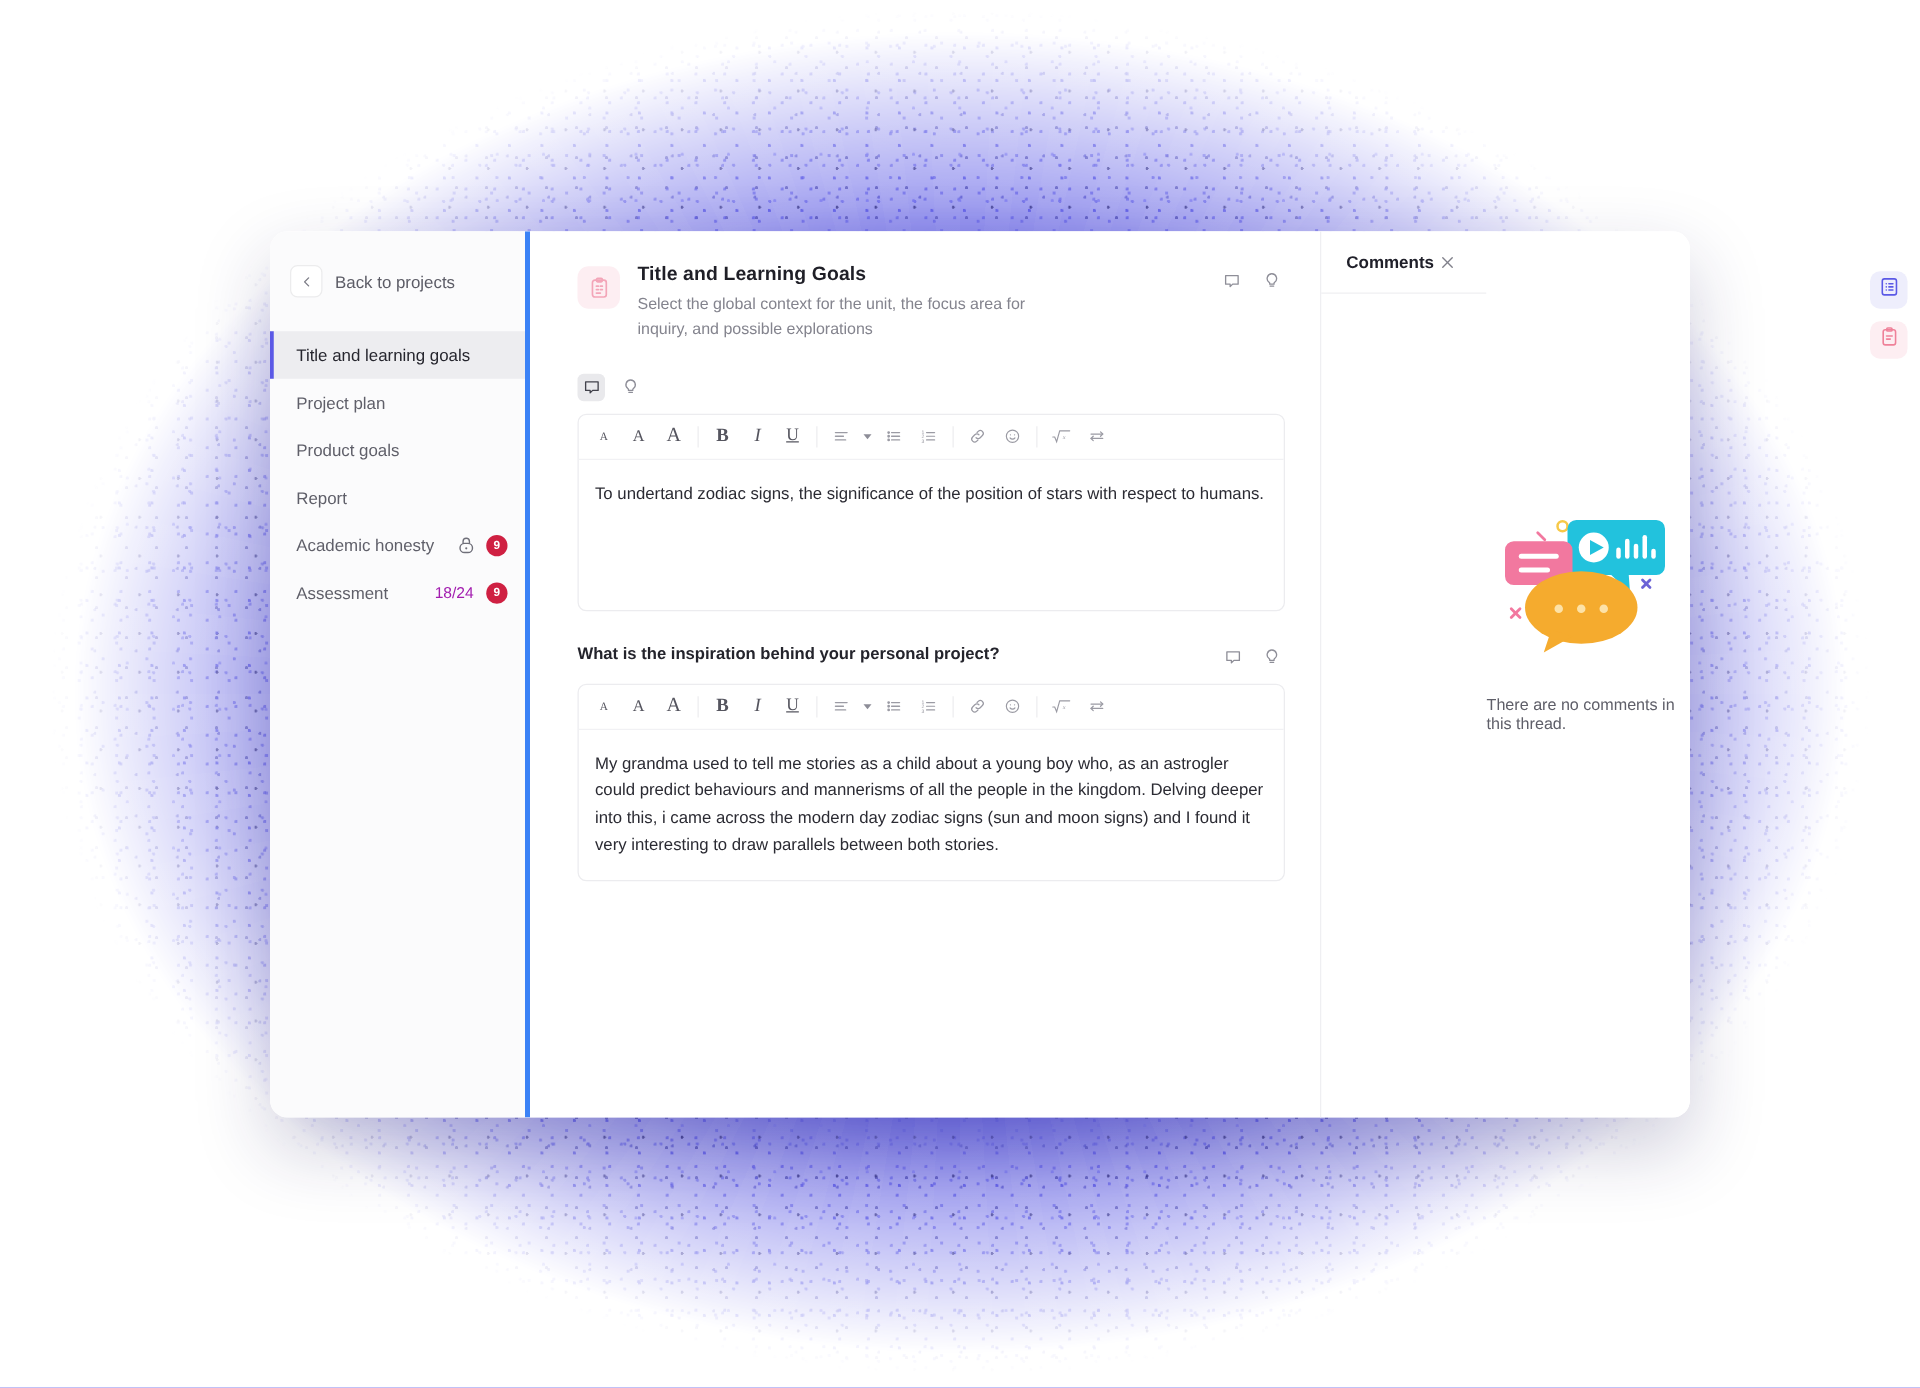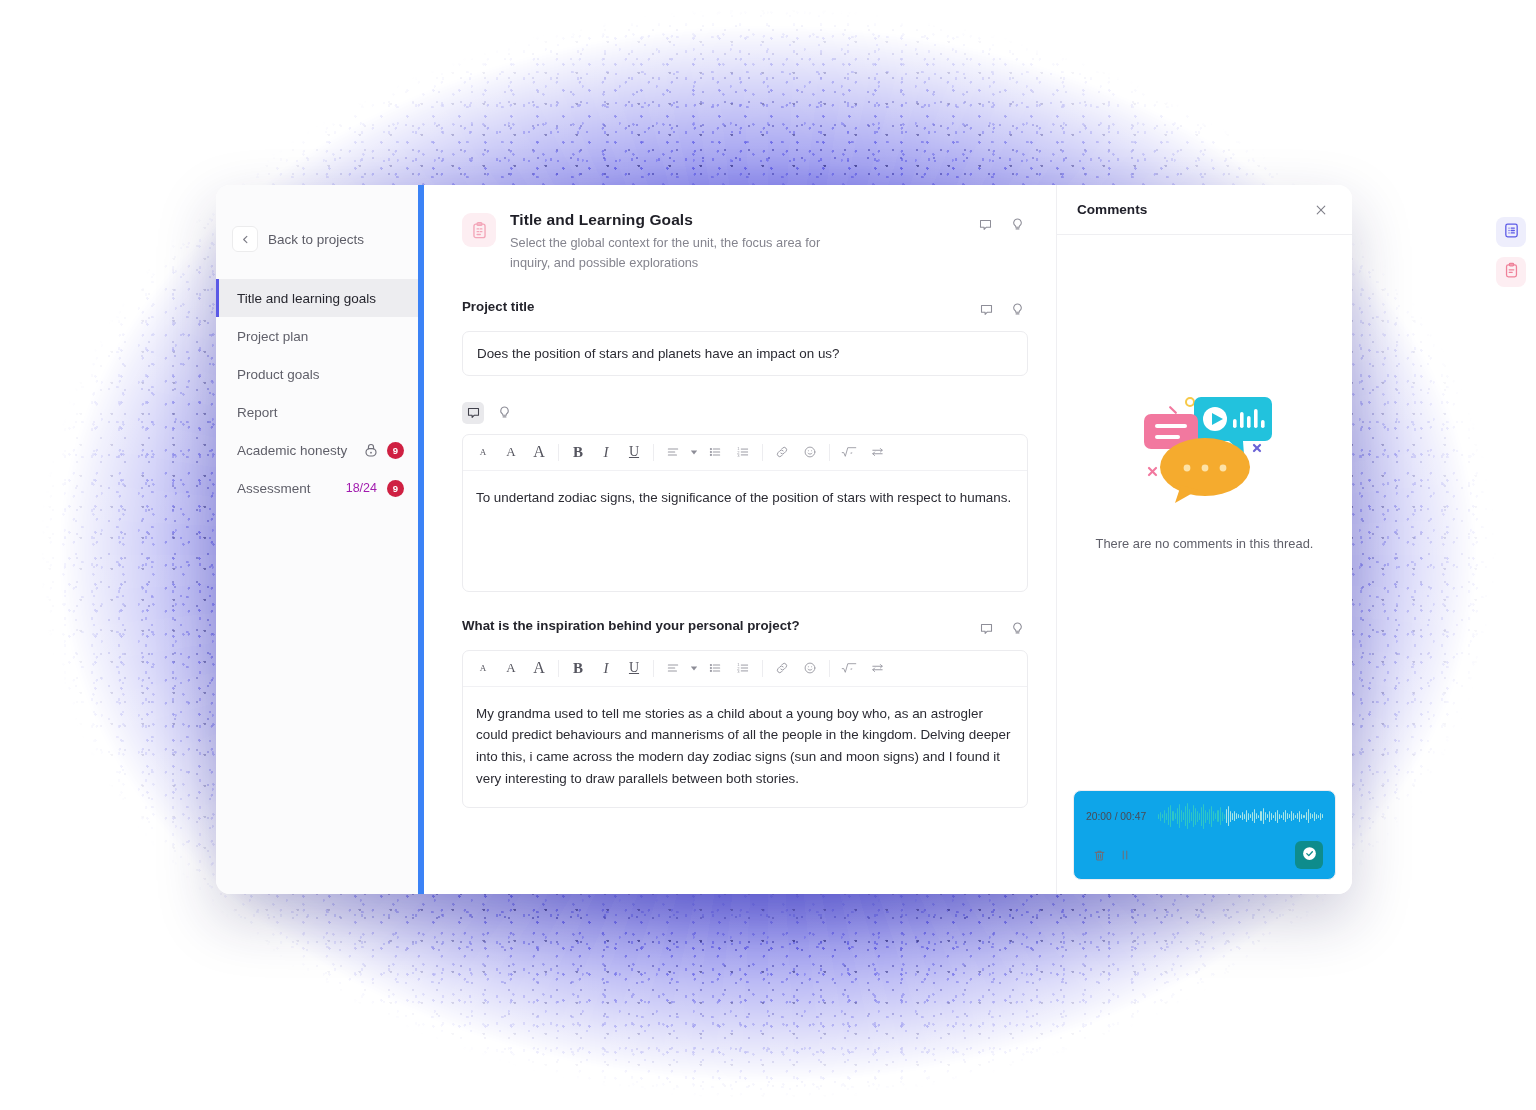--- a/index.html
+++ b/index.html
@@ -65,22 +65,22 @@
     border-radius:14px;
     overflow:hidden;
     display:flex;
     box-shadow:0 24px 60px rgba(30,28,90,.22);
   }
 
   
   .sidebar{
     width:208px; flex:0 0 208px;
     background:#fbfbfc;
-    border-right:6px solid #3b82f6;
-    padding-top:26px;
+    border-right:4px solid #3b82f6;
+    padding-top:12px;
   }
   .back-row{
     display:flex; align-items:center;
     height:56px; padding-left:16px; gap:10px;
     cursor:pointer;
   }
   .back-btn{
     width:26px;height:26px;border:1px solid #ececed;border-radius:6px;
     background:#fff;display:flex;align-items:center;justify-content:center;
     color:#7b7b85;font-size:13px;line-height:1;
@@ -164,23 +164,22 @@
     padding:16px 13px;
     font-size:13.4px; line-height:1.62; color:#2b2b33;
     min-height:94px;
   }
   .edit-body.tall{ min-height:120px; }
 
   
   .comments{
     width:296px; flex:0 0 296px;
     border-left:1px solid #efeff2;
-    display:flex; flex-direction:column;
+    display:flex; flex-direction:row;
     background:#fff;
-    gap:22px;
   }
   .cm-head{
     height:50px; flex:0 0 50px;
     display:flex; align-items:center; justify-content:space-between;
     padding:0 20px;
     border-bottom:1px solid #efeff2;
   }
   .cm-title{ font-size:13.6px; font-weight:700; color:#20202a; }
   .cm-close{ width:22px;height:22px;display:flex;align-items:center;justify-content:center;color:#80808a;cursor:pointer;}
   .cm-body{ flex:1 1 auto; display:flex; flex-direction:column; align-items:center; justify-content:center; padding-bottom:90px;}
@@ -323,41 +322,20 @@
         </span>
         <span class="act">
           <svg width="15" height="15" viewBox="0 0 24 24" fill="none" stroke="currentColor" stroke-width="1.7" stroke-linecap="round">
               <path d="M12 3.2a6 6 0 0 0-3.6 10.8c.6.5.9 1.1.9 1.8v.7h5.4v-.7c0-.7.3-1.3.9-1.8A6 6 0 0 0 12 3.2z"></path>
               <line x1="9.7" y1="19" x2="14.3" y2="19"></line>
             </svg>
         </span>
       </div>
     </div>
 
-    <div class="field">
-      <div class="field-row">
-        <div class="field-label-wrap">
-          <div class="field-label">Project title</div>
-        </div>
-        <div class="acts">
-          <span class="act">
-            <svg width="15" height="15" viewBox="0 0 24 24" fill="none" stroke="currentColor" stroke-width="1.7" stroke-linejoin="round">
-                <path d="M4 5.5h16v11H13l-3.2 3.2V16.5H4z"></path>
-              </svg>
-          </span>
-          <span class="act">
-            <svg width="15" height="15" viewBox="0 0 24 24" fill="none" stroke="currentColor" stroke-width="1.7" stroke-linecap="round">
-                <path d="M12 3.2a6 6 0 0 0-3.6 10.8c.6.5.9 1.1.9 1.8v.7h5.4v-.7c0-.7.3-1.3.9-1.8A6 6 0 0 0 12 3.2z"></path>
-                <line x1="9.7" y1="19" x2="14.3" y2="19"></line>
-              </svg>
-          </span>
-        </div>
-      </div>
-      <div class="textbox">Does the position of stars and planets have an impact on us?</div>
-    </div>
 
     <div class="field">
       <div class="field-row">
         <div class="acts">
           <span class="act on">
             <svg width="15" height="15" viewBox="0 0 24 24" fill="none" stroke="currentColor" stroke-width="1.7" stroke-linejoin="round">
                 <path d="M4 5.5h16v11H13l-3.2 3.2V16.5H4z"></path>
               </svg>
           </span>
           <span class="act">

